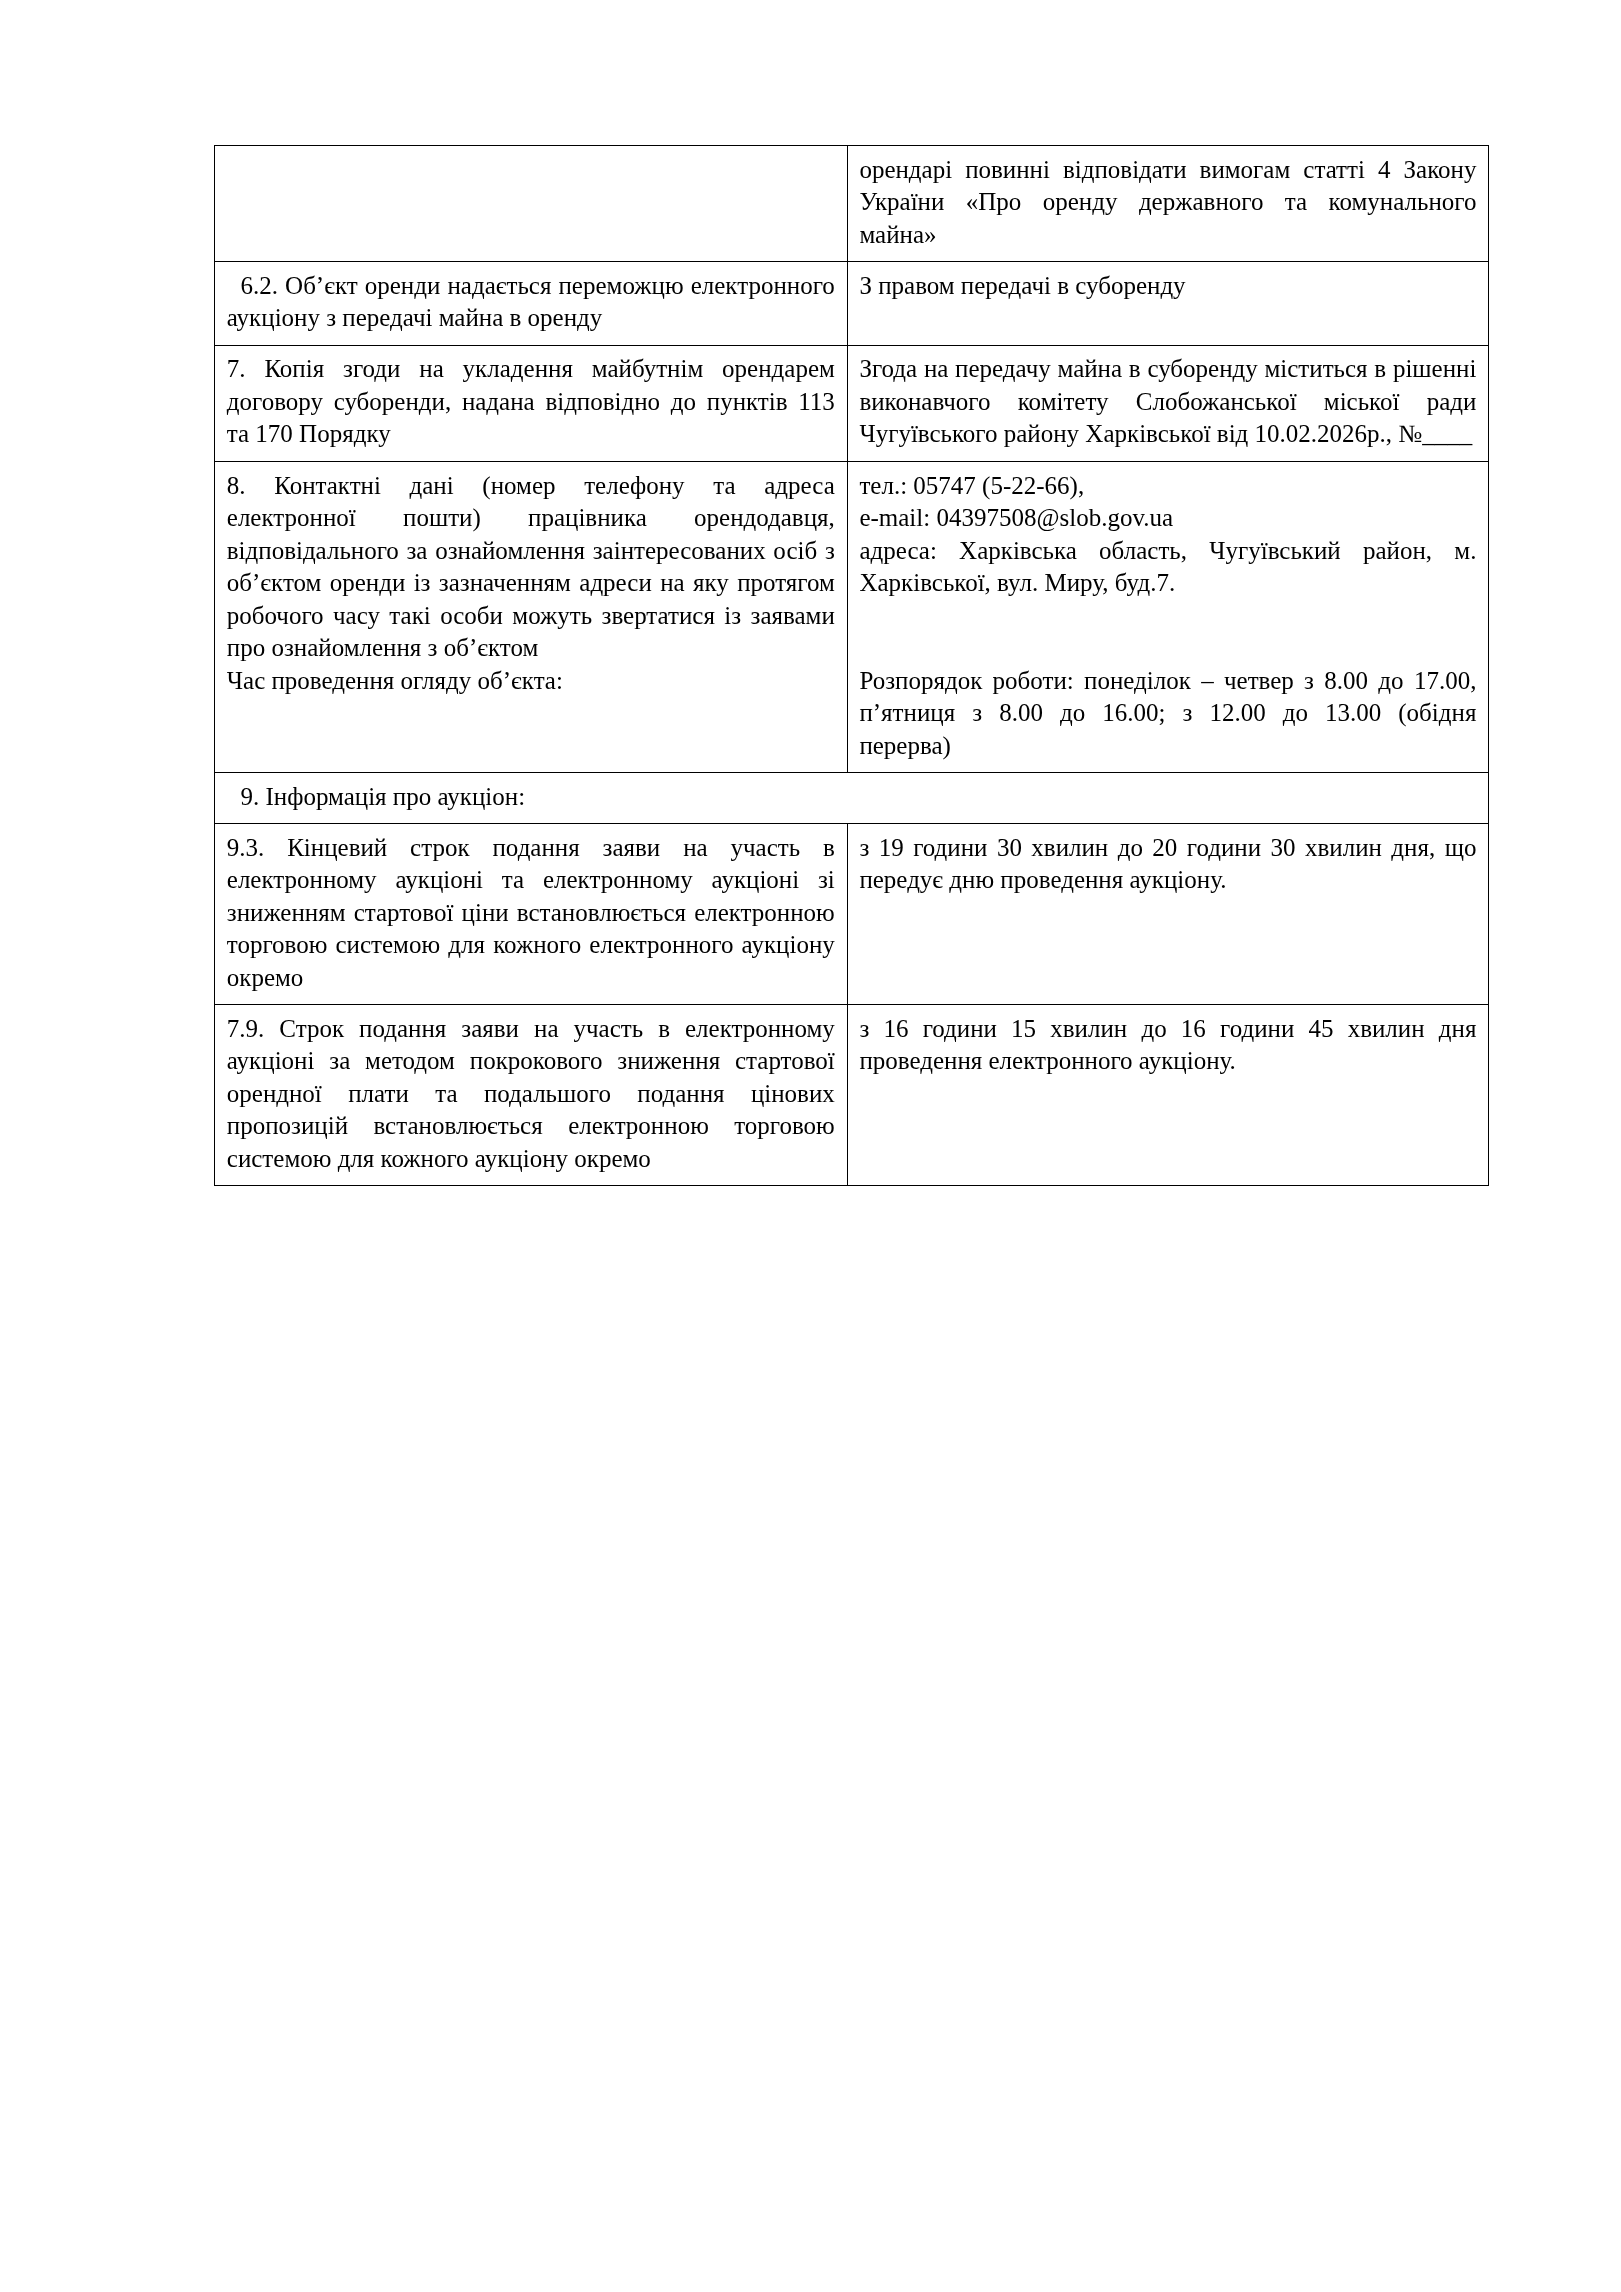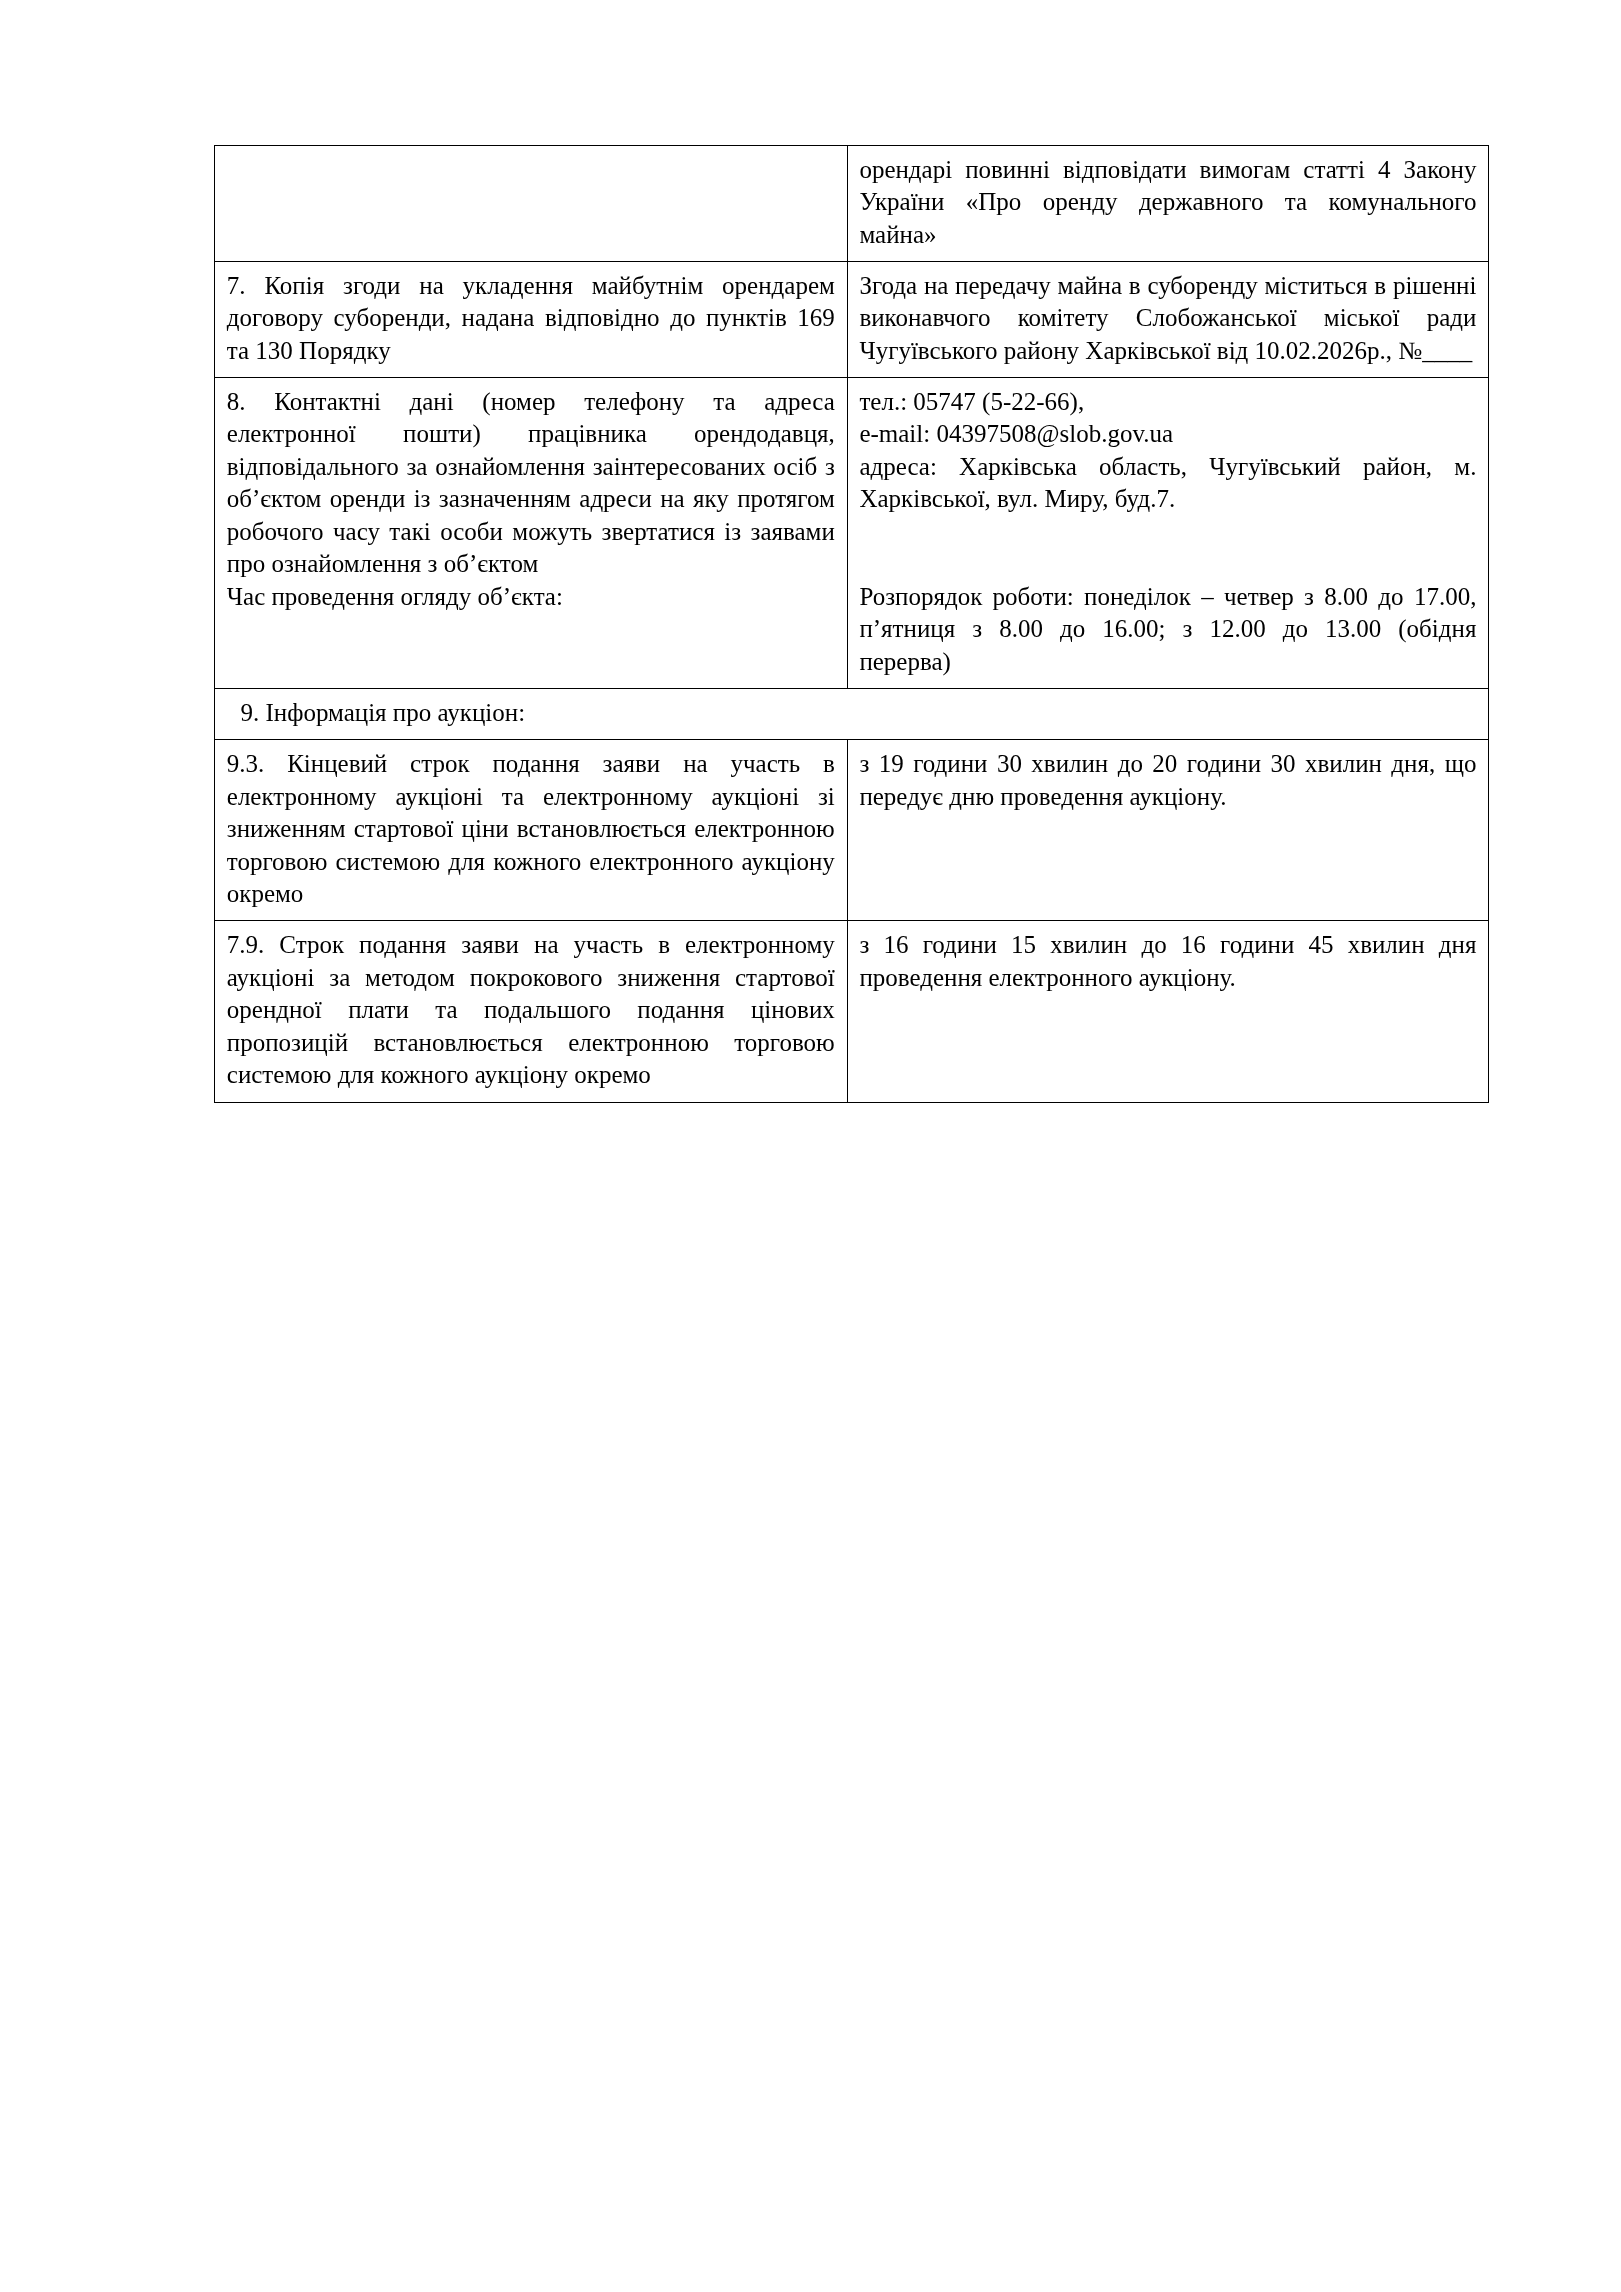--- a/index.html
+++ b/index.html
@@ -49,24 +49,32 @@
     <tbody>
       <tr>
         <td class="col-left">
           <p></p>
         </td>
         <td class="col-right">
           <p class="just">орендарі повинні відповідати вимогам статті 4 Закону України «Про оренду державного та комунального майна»</p>
         </td>
       </tr>
 
+      <tr>
+        <td class="col-left">
+          <p class="just indent-first">6.2. Об’єкт оренди надається переможцю електронного аукціону з передачі майна в оренду</p>
+        </td>
+        <td class="col-right">
+          <p>З правом передачі в суборенду</p>
+        </td>
+      </tr>
 
       <tr>
         <td class="col-left">
-          <p class="just">7. Копія згоди на укладення майбутнім орендарем договору суборенди, надана відповідно до пунктів 169 та 130 Порядку</p>
+          <p class="just">7. Копія згоди на укладення майбутнім орендарем договору суборенди, надана відповідно до пунктів 113 та 170 Порядку</p>
         </td>
         <td class="col-right">
           <p class="just">Згода на передачу майна в суборенду міститься в рішенні виконавчого комітету Слобожанської міської ради Чугуївського району Харківської від 10.02.2026р., №____</p>
         </td>
       </tr>
 
       <tr>
         <td class="col-left">
           <p class="just">8. Контактні дані (номер телефону та адреса електронної пошти) працівника орендодавця, відповідального за ознайомлення заінтересованих осіб з об’єктом оренди із зазначенням адреси на яку протягом робочого часу такі особи можуть звертатися із заявами про ознайомлення з об’єктом</p>
           <p>Час проведення огляду об’єкта:</p>

